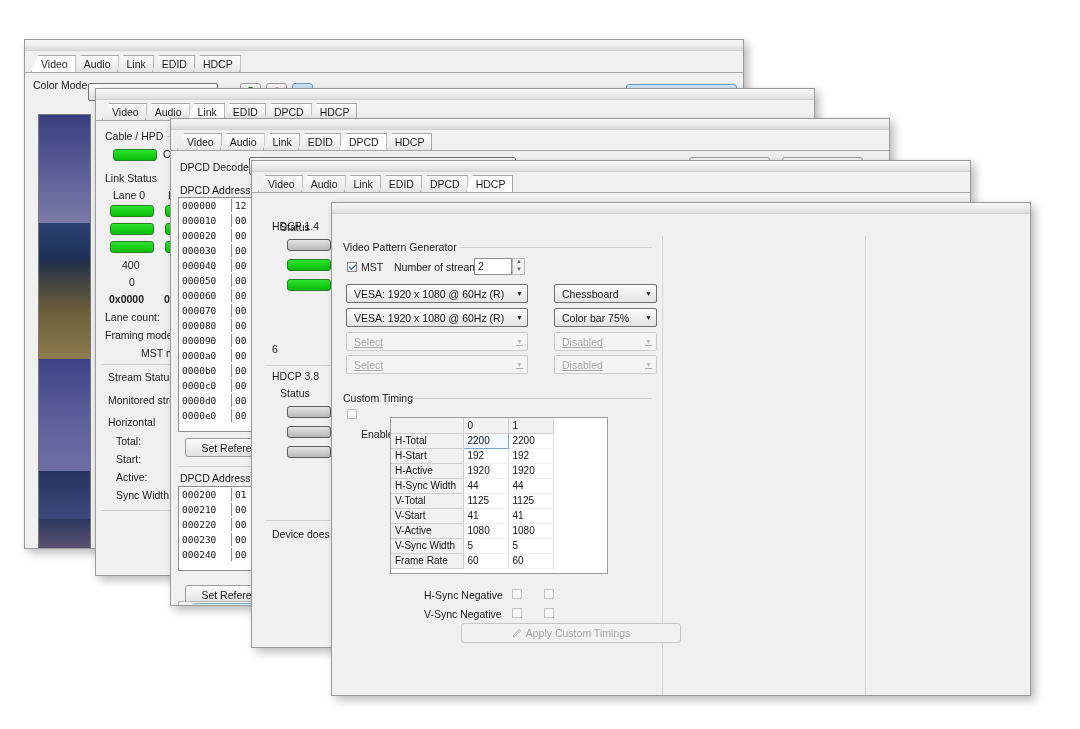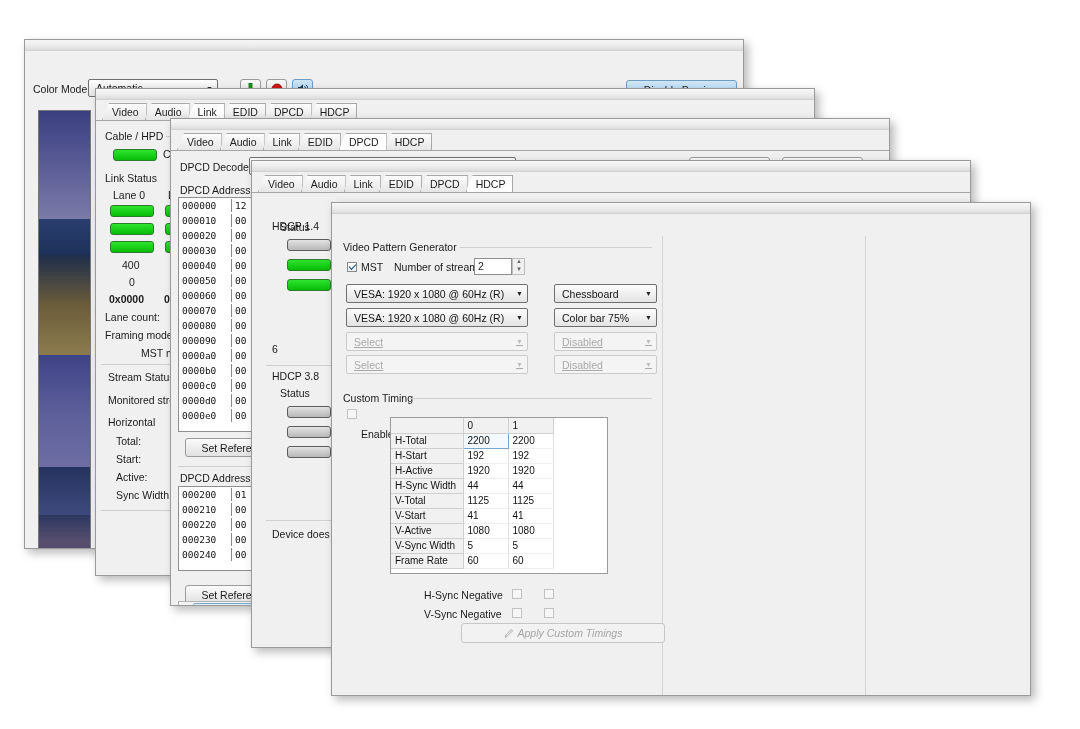--- a/index.html
+++ b/index.html
@@ -200,22 +200,30 @@
   }
 </style>
 </head>
 <body>
 
 <div id="stage">
 
   <div class="win" style="left:24px; top:39px; width:720px; height:510px; z-index:1;">
     <div class="win-topstrip"></div>
     <div class="win-body">
-
-      <div class="lbl" style="position:absolute; left:8px; top:32px;text-align:right;">Color Mode</div>
+      <div class="tabstrip" style="margin-top:4px;">
+        <span class="tab active">Video</span>
+        <span class="tab">Audio</span>
+        <span class="tab">Link</span>
+        <span class="tab">EDID</span>
+        <span class="tab">HDCP</span>
+        <span class="tab tail"></span>
+      </div>
+
+      <div class="lbl" style="position:absolute; left:8px; top:24px;text-align:right;">Color Mode</div>
 
       <div class="combo strong" style="left:63px; top:28px; width:130px; height:18px;">
         <span class="cb-txt">Automatic</span>
         <span class="arrow">▼</span>
       </div>
 
       <div class="tbtn" style="left:215px; top:28px;">
         <svg width="11" height="12" viewBox="0 0 11 12">
           <path d="M4 0 h3 v6 h2.6 L5.5 11 1.4 6 H4 Z" fill="#1d9b1d" stroke="#0b630b" stroke-width="0.8"></path>
         </svg>
@@ -616,21 +624,21 @@
       </div>
 
       <div class="lbl" style="position:absolute;left:92px;top:375px;">H-Sync Negative</div>
       <div class="chk dim" style="left:180px; top:375px;"></div>
       <div class="chk dim" style="left:212px; top:375px;"></div>
 
       <div class="lbl" style="position:absolute;left:92px;top:394px;">V-Sync Negative</div>
       <div class="chk dim" style="left:180px; top:394px;"></div>
       <div class="chk dim" style="left:212px; top:394px;"></div>
 
-      <div class="btn disabled" style="left:129px; top:409px; width:204px; height:20px;font-style:italic;">
+      <div class="btn disabled" style="left:129px; top:409px; width:220px; height:20px;">
         <svg width="10" height="10" viewBox="0 0 10 10">
           <path d="M1 9 L2.2 6.6 L7.3 1.5 L8.6 2.8 L3.5 7.9 Z" fill="none" stroke="#a4a4a4" stroke-width="0.9"></path>
         </svg>
         <span>Apply Custom Timings</span>
       </div>
     </div>
   </div>
 
   <div class="watermark" style="left:748px; top:657px;">
     <svg width="38" height="30" viewBox="0 0 38 30">

